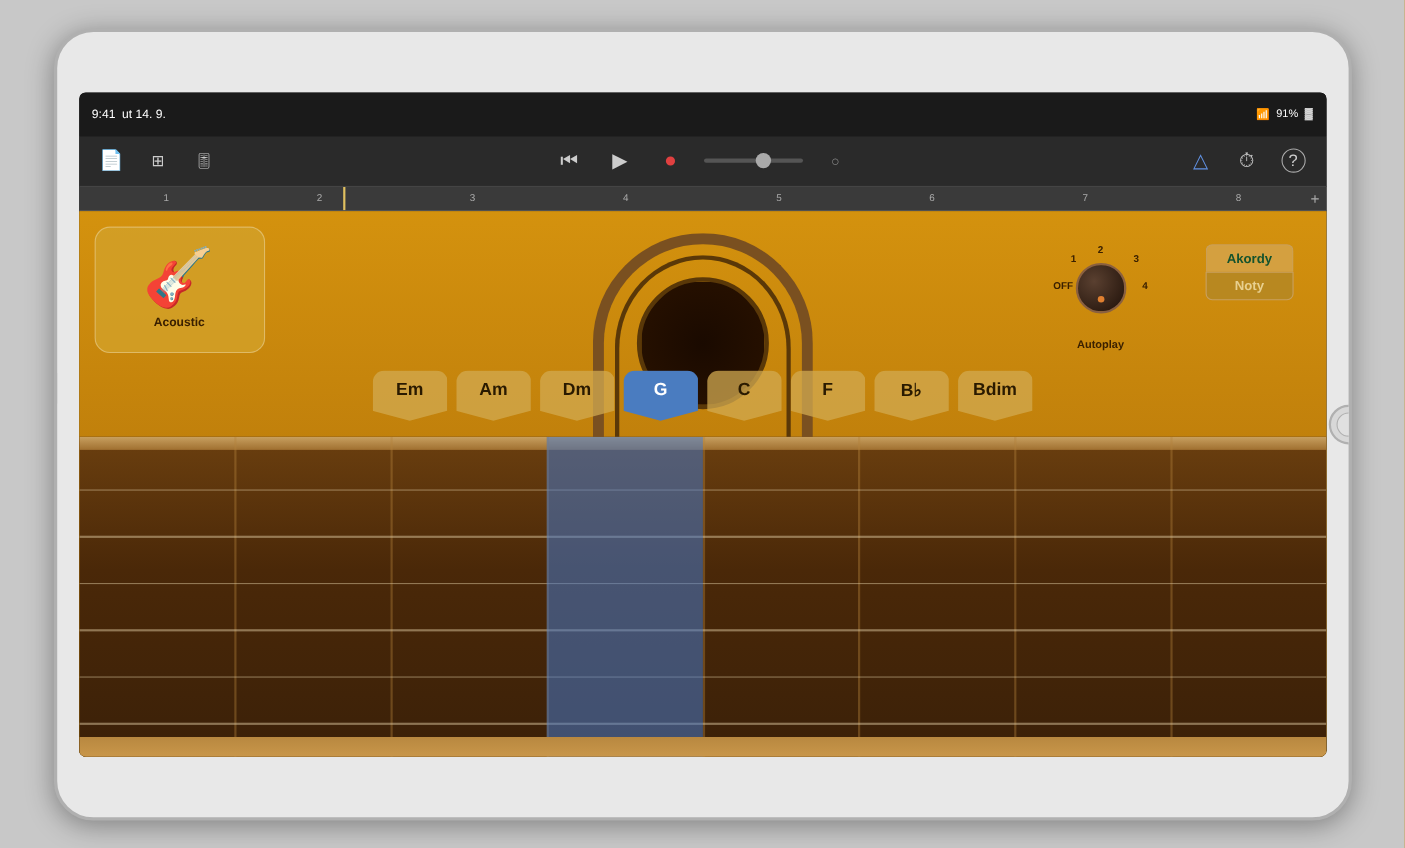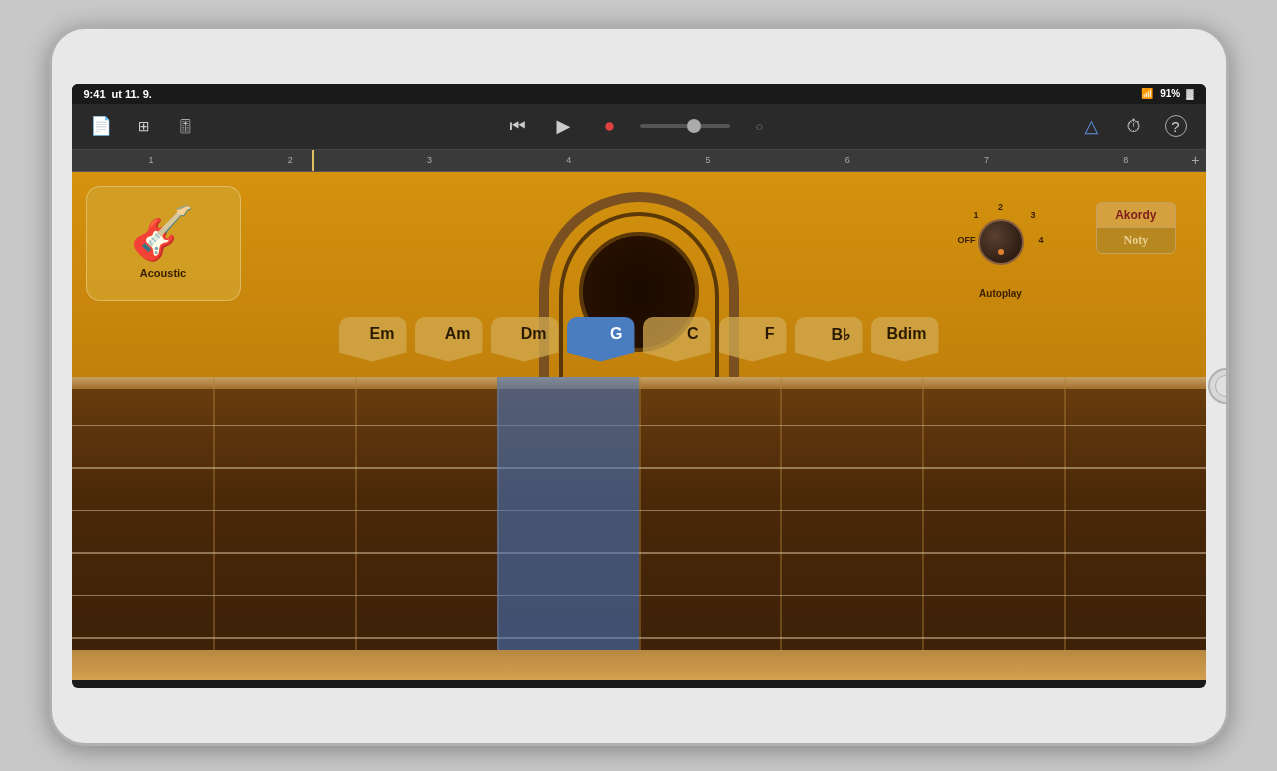--- a/index.html
+++ b/index.html
@@ -66,29 +66,29 @@
       left: 20px;
       right: 20px;
       bottom: 55px;
       border-radius: 6px;
       overflow: hidden;
       background: #1a1a1a;
     }
 
     
     .status-bar {
-      height: 20px;
+      height: 40px;
       background: #1a1a1a;
       display: flex;
       align-items: center;
       justify-content: space-between;
       padding: 0 12px;
       color: white;
       font-size: 11px;
-      font-weight: 700;
+      font-weight: 400;
     }
 
     .status-left { display: flex; gap: 6px; align-items: center; }
     .status-right { display: flex; gap: 6px; align-items: center; font-size: 10px; }
 
     
     .toolbar {
       height: 46px;
       background: #2a2a2a;
       display: flex;
@@ -330,29 +330,28 @@
 
     .mode-btn {
       padding: 5px 18px;
       font-size: 12px;
       font-weight: 600;
       cursor: pointer;
       border: 1px solid #c8a060;
     }
     .mode-btn-top {
       background: #d4a040;
-      color: #7f1d1d;
+      color: #14532d;
       border-radius: 6px 6px 0 0;
       border-bottom: none;
     }
     .mode-btn-bottom {
       background: #b88820;
       color: #e8d090;
       border-radius: 0 0 6px 6px;
-      font-family: Liberation Serif, serif;
     }
 
     
     .chords-row {
       position: absolute;
       top: 145px;
       left: 0;
       right: 0;
       display: flex;
       justify-content: center;
@@ -363,21 +362,21 @@
     .chord-btn {
       background: rgba(210, 170, 80, 0.75);
       border: none;
       border-radius: 10px 10px 4px 4px;
       padding: 8px 12px 18px;
       font-size: 16px;
       font-weight: 700;
       color: #2a1a00;
       cursor: pointer;
       min-width: 68px;
-      text-align: right;
+      text-align: center;
       position: relative;
       clip-path: polygon(0 0, 100% 0, 100% 80%, 50% 100%, 0 80%);
     }
 
     .chord-btn.active {
       background: #4a7cc0;
       color: white;
     }
 
     
@@ -446,21 +445,21 @@
   <div class="side-button"></div>
   <div class="home-button">
     <div class="home-button-inner"></div>
   </div>
 
   <div class="screen">
 
     <div class="status-bar">
       <div class="status-left">
         <span>9:41</span>
-        <span>ut 11. 9.</span>
+        <span>ut 14. 9.</span>
       </div>
       <div class="status-right">
         <span>📶</span>
         <span>91%</span>
         <span>▓</span>
       </div>
     </div>
 
     <div class="toolbar">
       <div class="toolbar-left">

